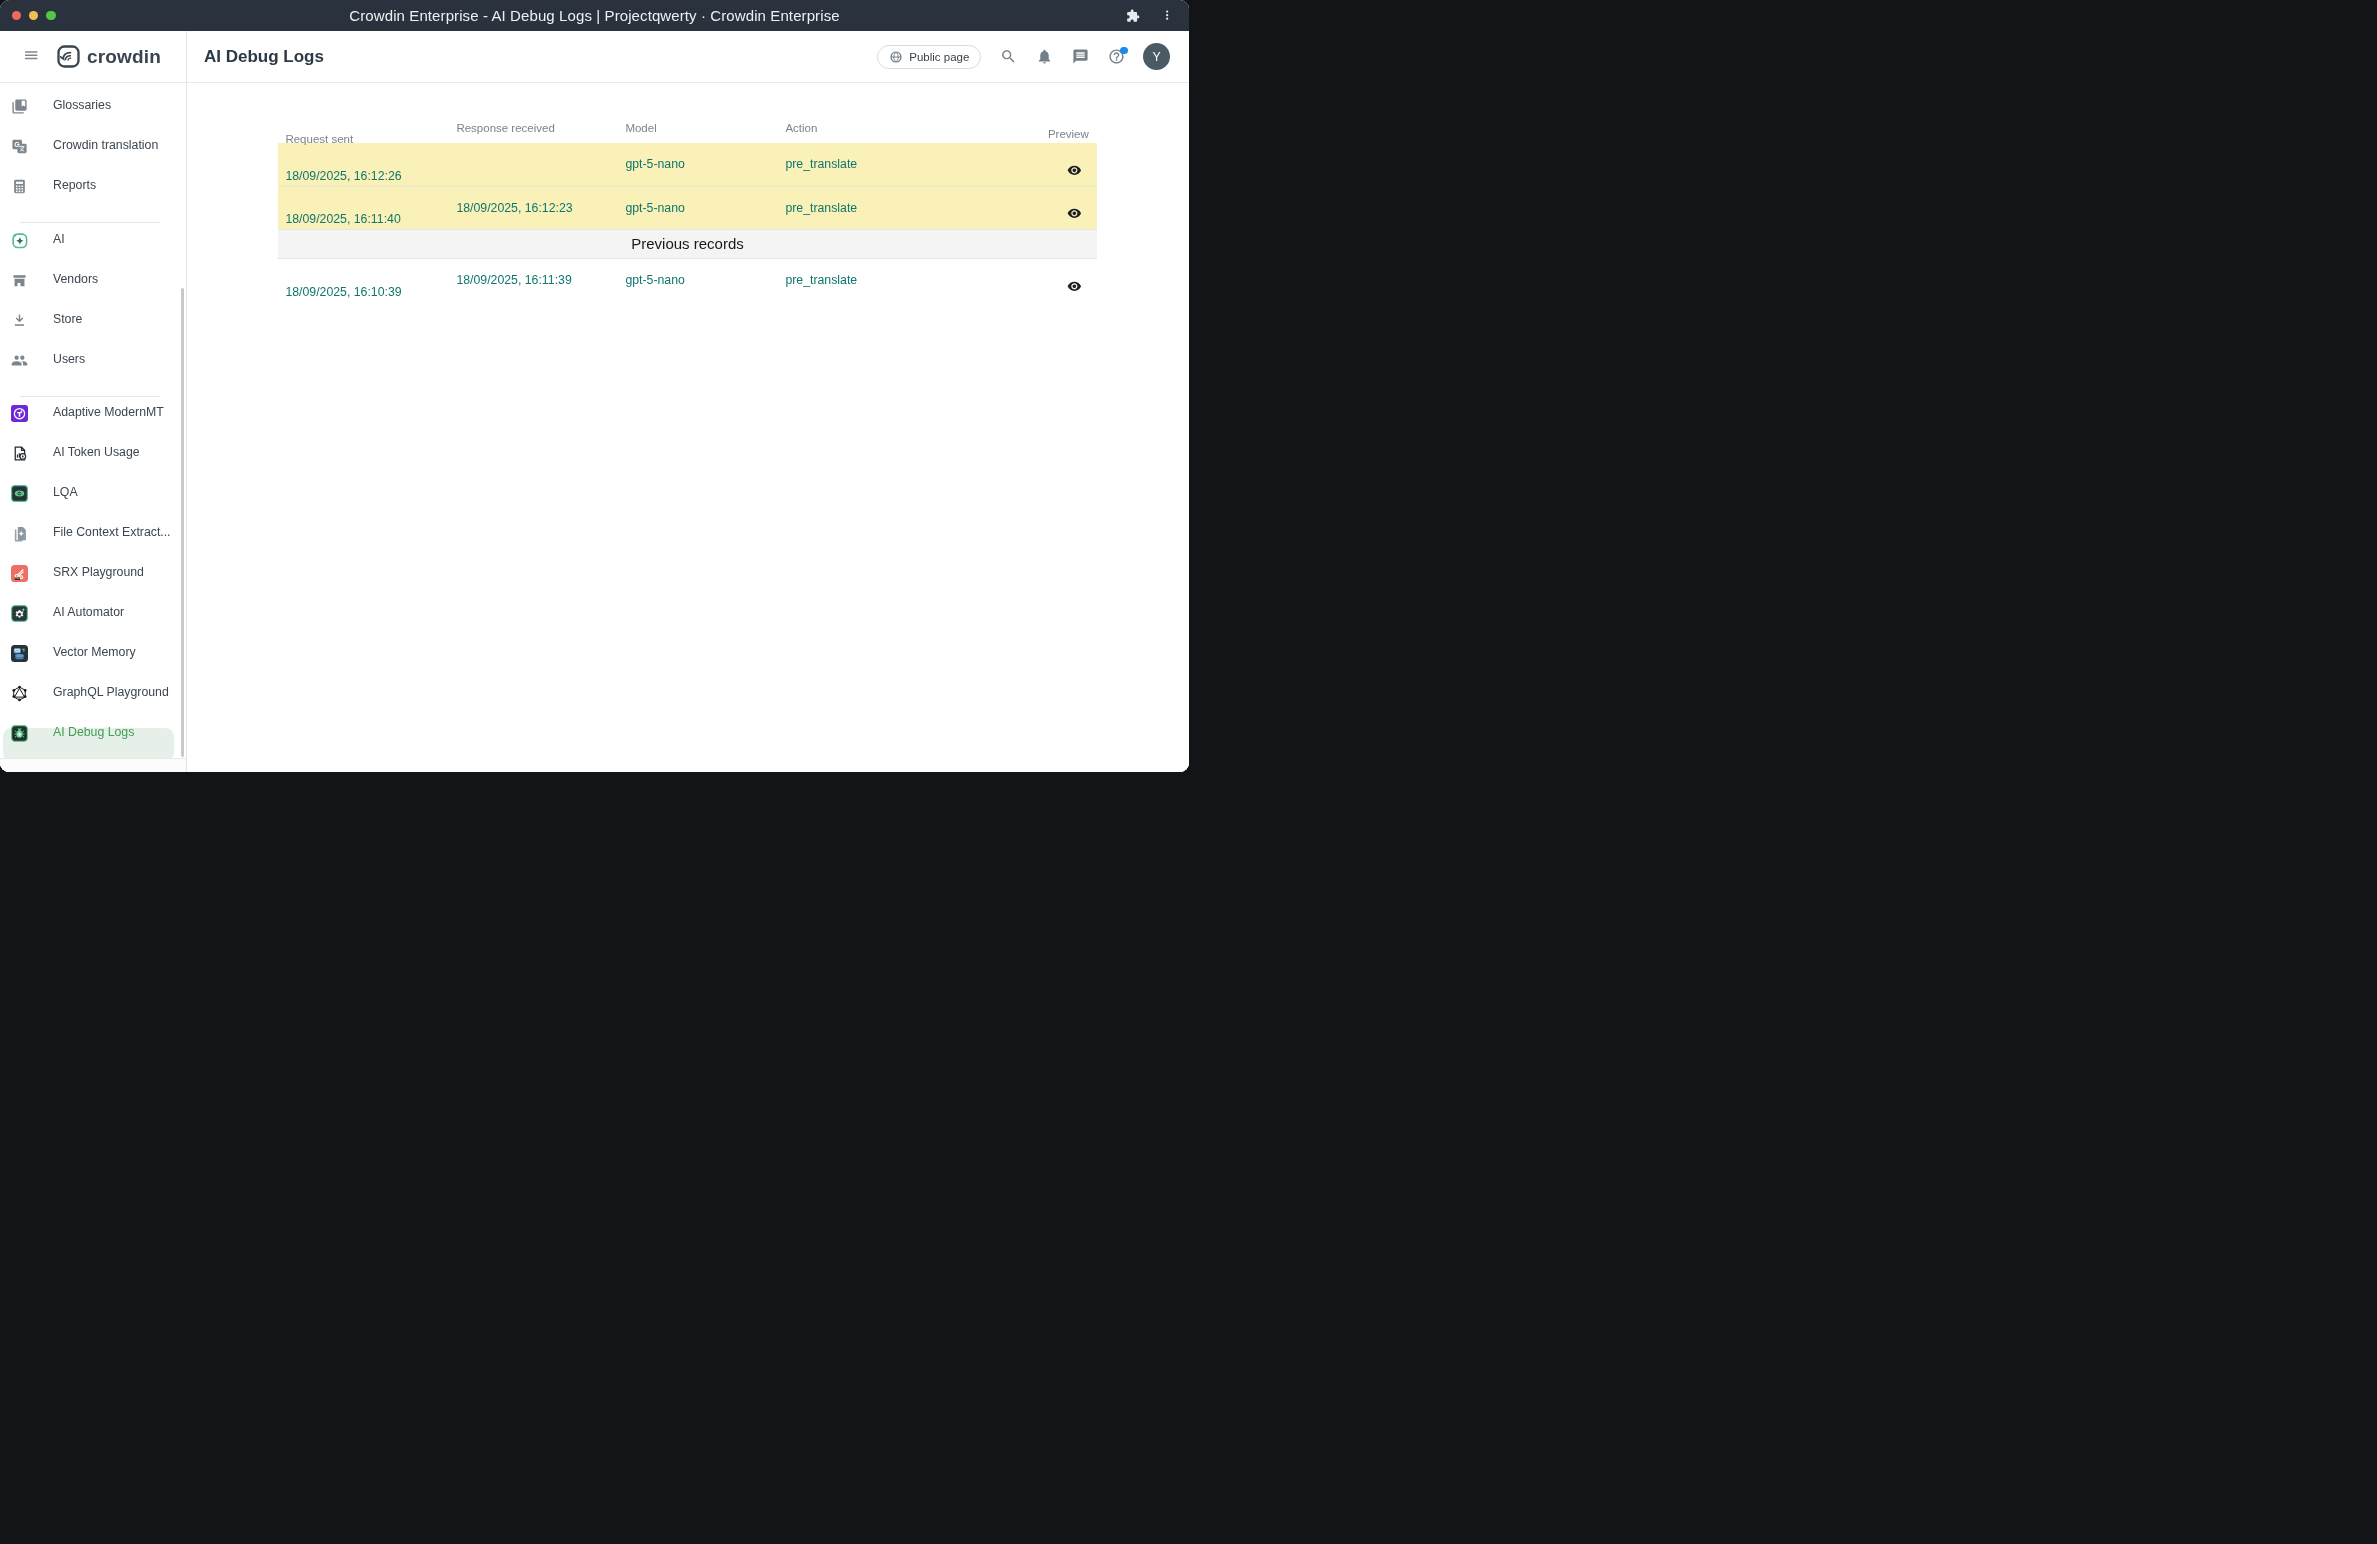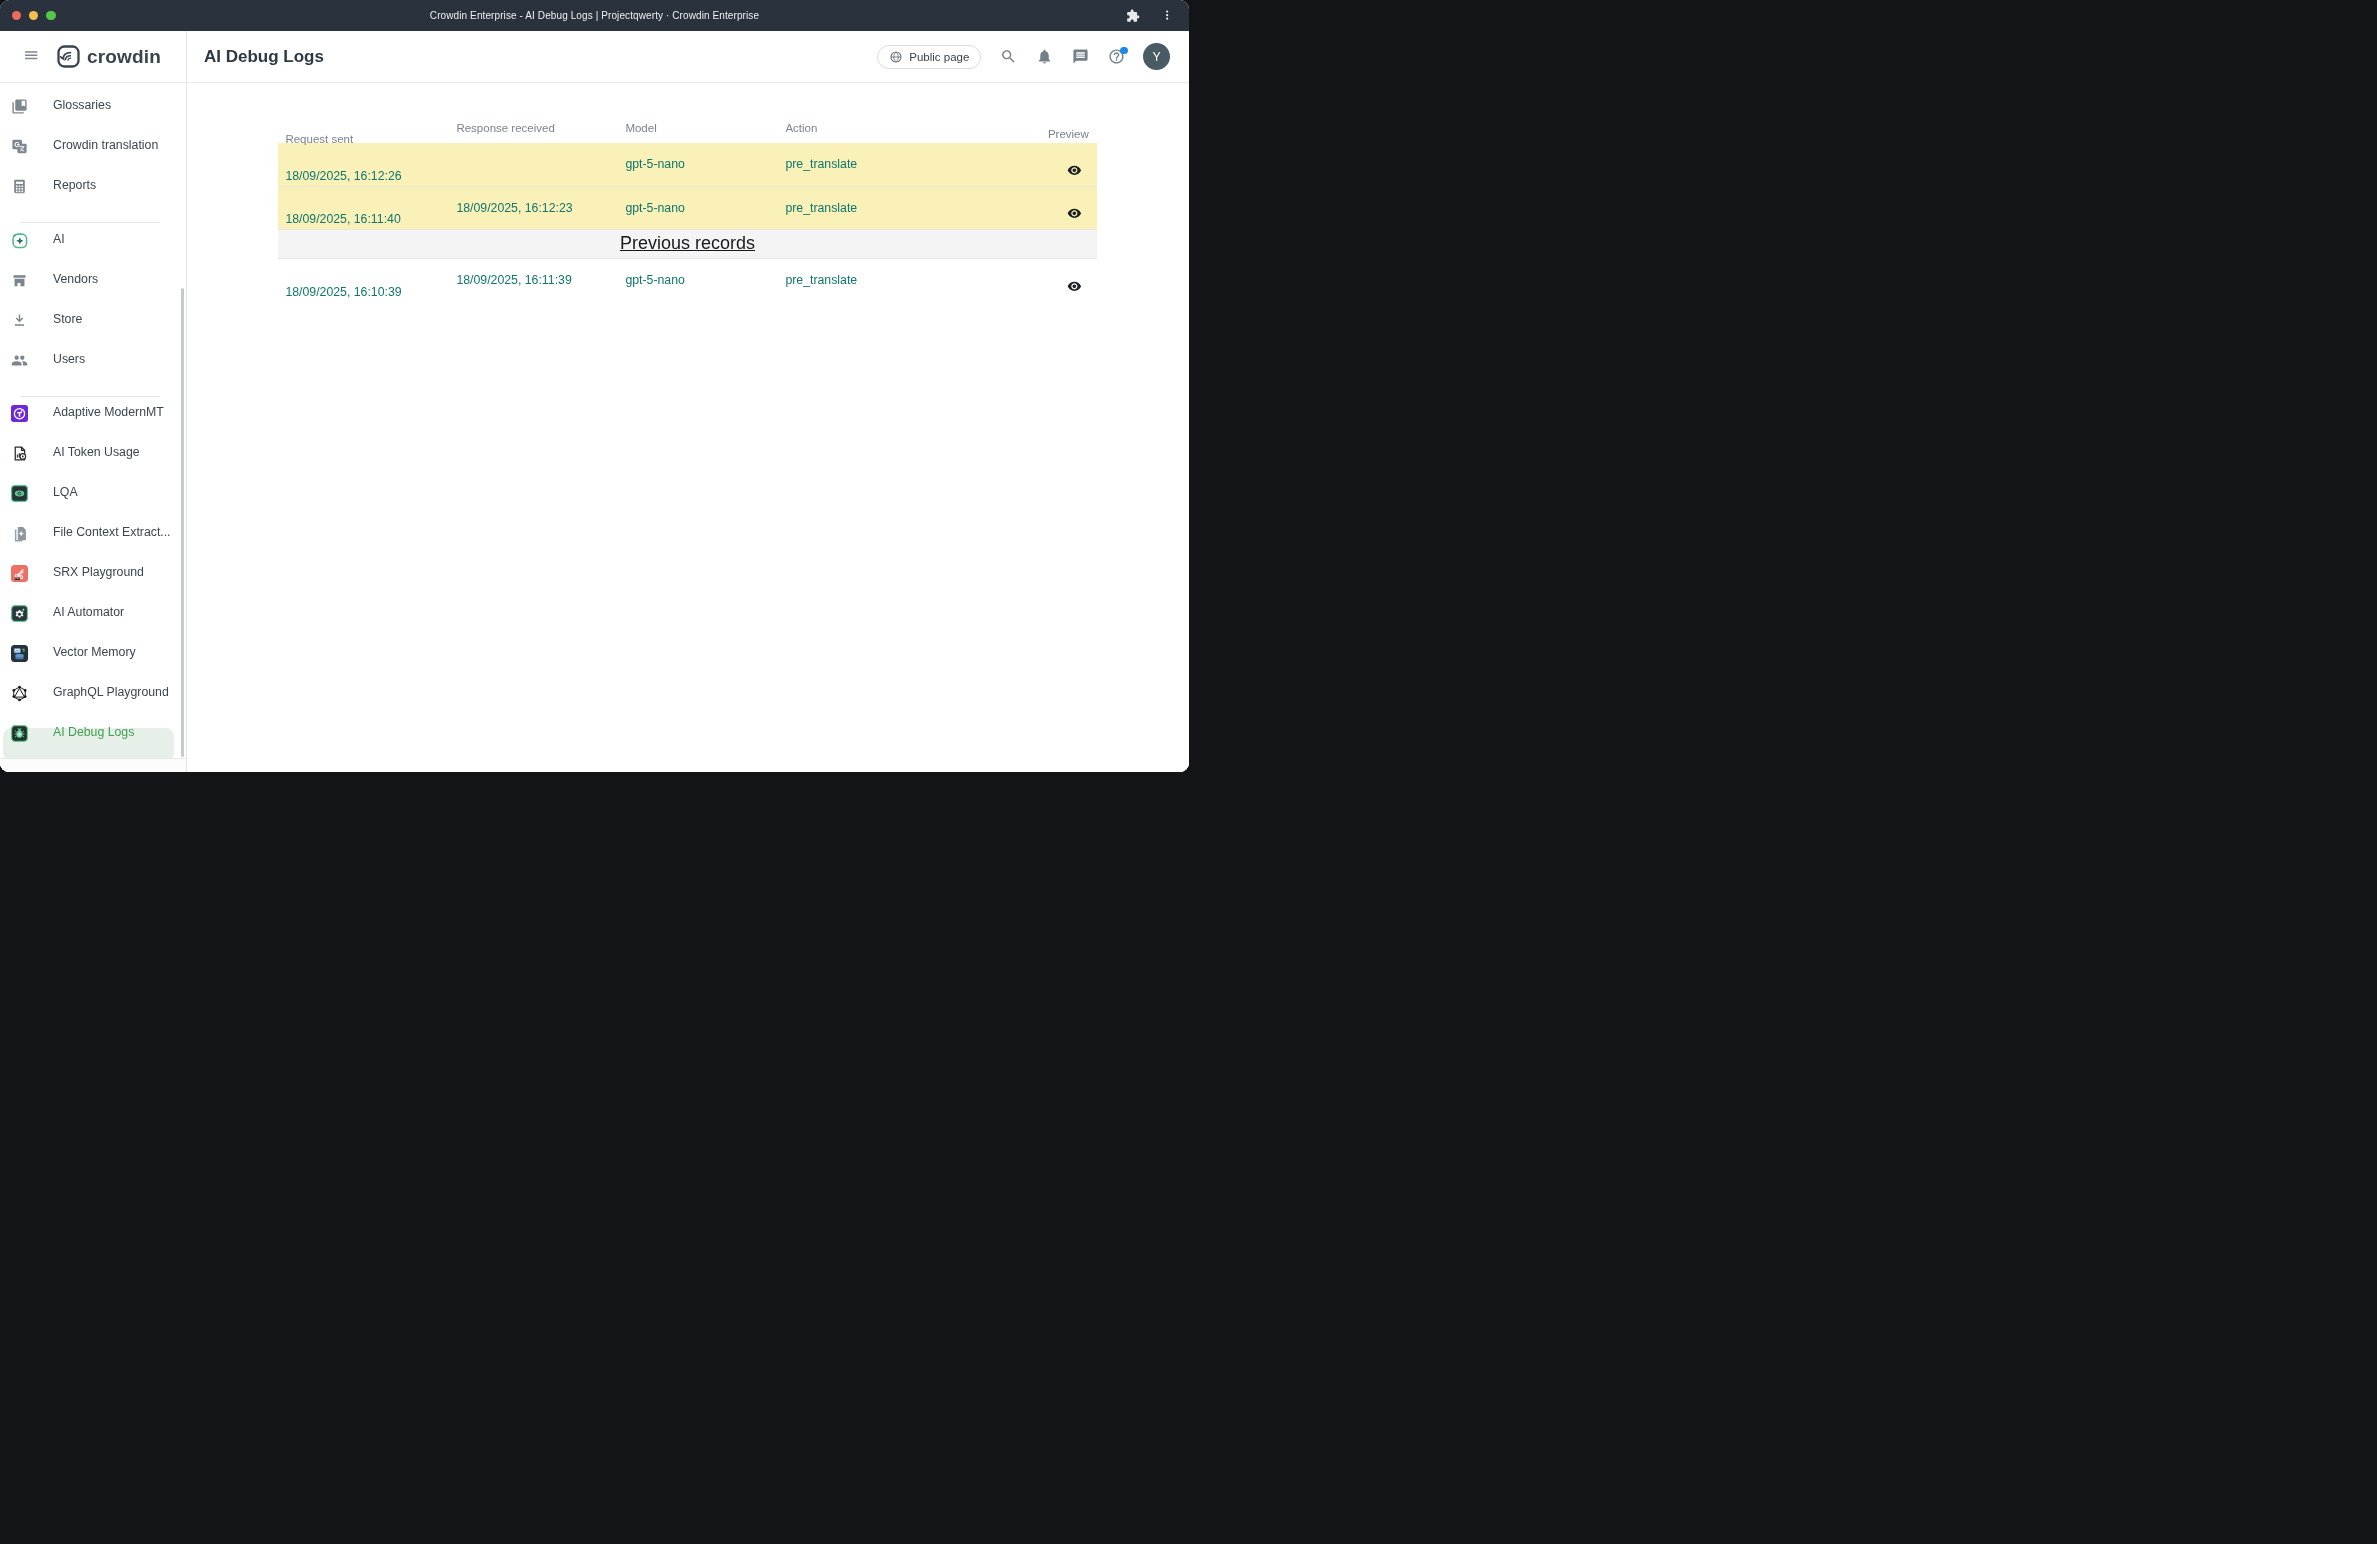--- a/index.html
+++ b/index.html
@@ -16,21 +16,21 @@
   
   .titlebar{
     height:31px; background:var(--titlebar-bg); position:relative;
     display:flex; align-items:center; justify-content:center;
   }
   .traffic{ position:absolute; left:11.5px; top:10.6px; display:flex; gap:7.4px; }
   .traffic span{ width:9.8px; height:9.8px; border-radius:50%; display:block; }
   .tl-close{ background:var(--traffic-red); }
   .tl-min{ background:var(--traffic-yellow); }
   .tl-zoom{ background:var(--traffic-green); }
-  .tab-title{ color:#edf0f2; font-size:10px; letter-spacing:0.1px; }
+  .tab-title{ color:#edf0f2; font-size:15px; letter-spacing:0.1px; }
   .titlebar-right{ position:absolute; right:13px; top:0; height:31px; display:flex; align-items:center; gap:16.4px; }
   
   .app{ display:flex; height:741px; background:#fff; }
   .sidebar{
     width:187px; flex:none; border-right:0.8px solid #e3e5e7; position:relative; background:#fff;
   }
   .sidebar-header{
     height:52px; border-bottom:0.8px solid #e7e9ea; display:flex; align-items:center; padding-left:23px;
   }
   .hamburger{ width:16.4px; cursor:pointer; }
@@ -90,21 +90,21 @@
   .t-row.hl + .t-row.hl{ border-top:0.8px solid #e8e6d6; }
   .tc{ padding-left:7.4px; overflow:hidden; white-space:nowrap; }
   .c1{ width:171px; flex:none;margin-top:23px; }
   .c2{ width:169px; flex:none; }
   .c3{ width:160px; flex:none; }
   .c4{ width:227px; flex:none; }
   .c5{ flex:1; text-align:right; padding-right:8.2px;margin-top:12px; }
   .c5 .eye-wrap{ display:inline-flex; margin-right:7.4px; cursor:pointer; vertical-align:middle; }
   .band{
     height:30px; background:var(--band-bg); border-top:0.8px solid #e6e6e6; border-bottom:0.8px solid #e6e6e6;
-    display:flex; align-items:center; justify-content:center; font-size:18px; color:#17191c; cursor:pointer;text-decoration:underline;
+    display:flex; align-items:center; justify-content:center; font-size:15px; color:#17191c; cursor:pointer;
   }
 </style>
 </head>
 <body>
 
 <div class="window">
 
   <div class="titlebar">
     <div class="traffic">
       <span class="tl-close"></span>

